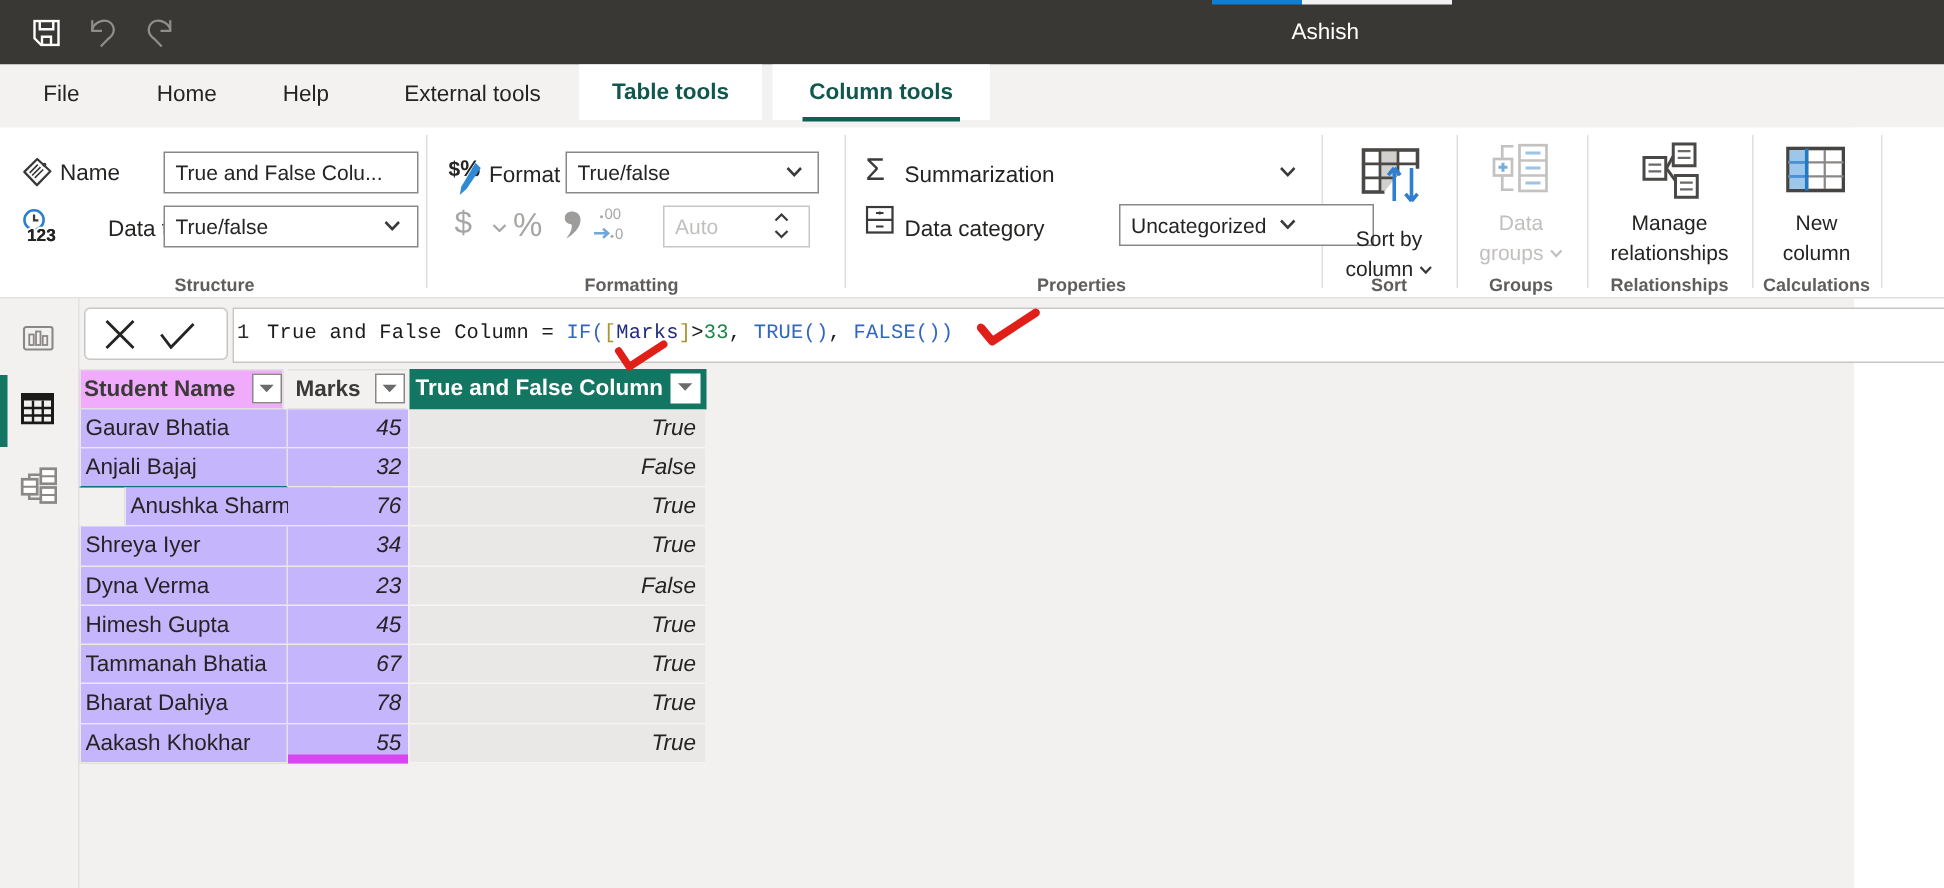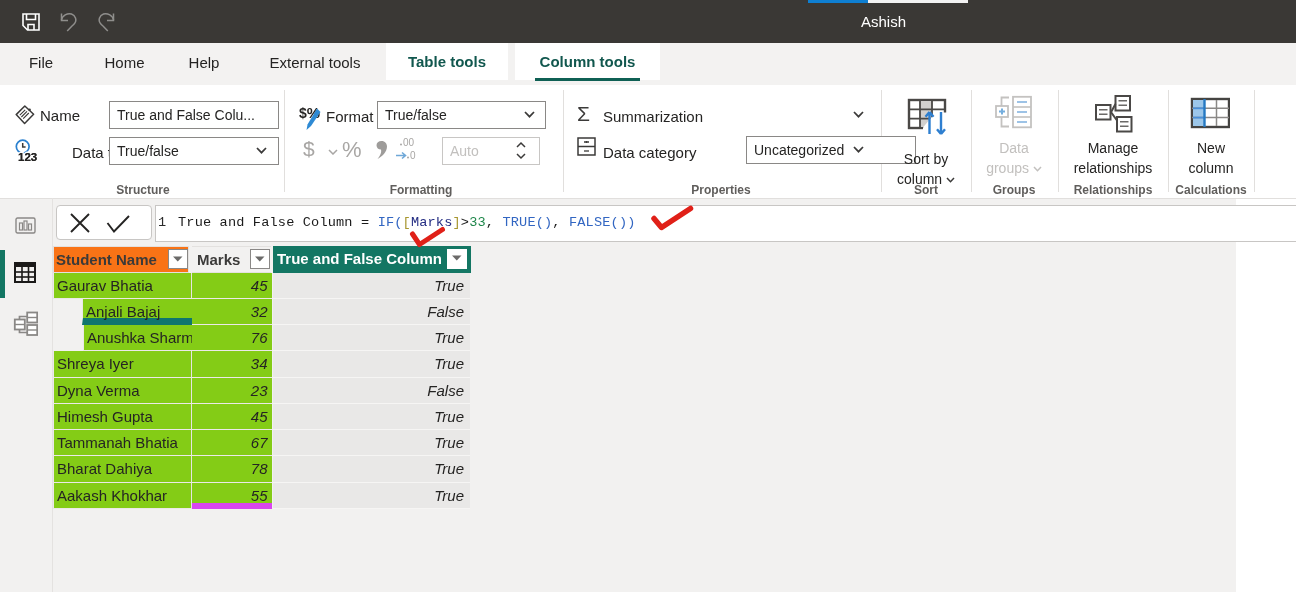--- a/index.html
+++ b/index.html
@@ -25,21 +25,21 @@
   .bigbtn{position:absolute;text-align:center;font-size:14px;color:#252423;line-height:20px;}
   
   #fbar-box1{left:56px;top:205px;width:94px;height:33px;background:#fff;border:1px solid #c8c6c4;border-radius:4px;}
   #fbar-box2{left:155px;top:205px;width:1141px;height:35px;background:#fff;border:1px solid #c8c6c4;}
   .fmono{position:absolute;top:205px;height:35px;line-height:35px;font-family:"Liberation Mono",monospace;font-size:13.6px;letter-spacing:0.16px;white-space:pre;}
   
   #sidebar-line{left:52px;top:198px;width:1px;height:394px;background:#e4e2e0;}
   #sel-bar{left:0;top:250px;width:5px;height:48px;background:#137663;}
   
   .th{position:absolute;top:246px;height:26.5px;box-sizing:border-box;font-weight:bold;font-size:15px;color:#3b3a39;line-height:26.5px;}
-  .cell{position:absolute;height:26.25px;line-height:26.25px;font-size:15px;color:#252423;box-sizing:border-box;background:#84cc16;}
+  .cell{position:absolute;height:26.25px;line-height:26.25px;font-size:15px;color:#252423;box-sizing:border-box;background:#c4b5fd;}
   .c3{background:#e9e8e7;font-style:italic;text-align:right;padding-right:5.5px;}
   .c2{font-style:italic;text-align:right;padding-right:4.5px;}
   .ddbtn{position:absolute;width:19.5px;height:19.5px;background:#fff;border:1px solid #8a8886;box-sizing:border-box;}
   .ddbtn svg{display:block;margin:6px auto 0;}
 </style>
 </head>
 <body>
 <div id="app">
 
   <div class="abs" id="titlebar"></div>
@@ -238,21 +238,21 @@
     <path d="M6.5 9 V5.5 H15" fill="none" stroke="#8a8886" stroke-width="1.7"></path>
     <path d="M6.5 18 V21.5 H15" fill="none" stroke="#8a8886" stroke-width="1.7"></path>
     <rect x="1.8" y="8.5" width="10" height="10" fill="#fff" stroke="#8a8886" stroke-width="1.8"></rect>
     <line x1="1.8" y1="13.5" x2="11.8" y2="13.5" stroke="#8a8886" stroke-width="1.4"></line>
     <rect x="14.2" y="1.5" width="10" height="10" fill="#fff" stroke="#8a8886" stroke-width="1.8"></rect>
     <line x1="14.2" y1="6.5" x2="24.2" y2="6.5" stroke="#8a8886" stroke-width="1.4"></line>
     <rect x="14.2" y="14" width="10" height="10" fill="#fff" stroke="#8a8886" stroke-width="1.8"></rect>
     <line x1="14.2" y1="19" x2="24.2" y2="19" stroke="#8a8886" stroke-width="1.4"></line>
   </svg>
 
-  <div class="th" style="left:53px;width:135.5px;background:#f97316;border:1px solid #e3e1df;padding-left:2px;">Student Name</div>
+  <div class="th" style="left:53px;width:135.5px;background:#f0abfc;border:1px solid #e3e1df;padding-left:2px;">Student Name</div>
   <div class="th" style="left:192px;width:79px;background:#f2f1f0;border-top:1px solid #e3e1df;border-bottom:1px solid #e3e1df;padding-left:5px;">Marks</div>
   <div class="th" style="left:272.5px;width:198.5px;background:#137663;color:#fff;padding-left:4.5px;">True and False Column</div>
   <div class="ddbtn" style="left:168px;top:249px;">
       <svg width="10" height="6" viewBox="0 0 10 6">
         <polygon points="0,0.5 9.5,0.5 4.75,5.5" fill="#6b6a69"></polygon>
       </svg>
     </div>
   <div class="ddbtn" style="left:250px;top:249px;">
       <svg width="10" height="6" viewBox="0 0 10 6">
         <polygon points="0,0.5 9.5,0.5 4.75,5.5" fill="#6b6a69"></polygon>
@@ -260,21 +260,21 @@
     </div>
   <div class="ddbtn" style="left:447px;top:249px;border:none;width:19.5px;height:19.5px;">
       <svg width="10" height="6" viewBox="0 0 10 6">
         <polygon points="0,0.5 9.5,0.5 4.75,5.5" fill="#6b6a69"></polygon>
       </svg>
     </div>
 
   <div class="cell" style="left:53px;top:272.5px;width:138.5px;padding-left:3px;border-bottom:1px solid #ebe9e7;border-left:1px solid #ebe9e7;border-right:1px solid #e6e4e2;">Gaurav Bhatia</div>
     <div class="cell c2" style="left:192px;top:272.5px;width:80px;border-bottom:1px solid #ebe9e7;">45</div>
     <div class="cell c3" style="left:272.5px;top:272.5px;width:197px;border-bottom:1px solid #f6f5f4;">True</div>
-    <div class="cell" style="left:53px;top:298.75px;width:138.5px;padding-left:3px;border-bottom:7px solid #0f766e;border-left:1px solid #ebe9e7;border-right:1px solid #e6e4e2;margin-left:29px;">Anjali Bajaj</div>
+    <div class="cell" style="left:53px;top:298.75px;width:138.5px;padding-left:3px;border-bottom:1px solid #0f766e;border-left:1px solid #ebe9e7;border-right:1px solid #e6e4e2;">Anjali Bajaj</div>
     <div class="cell c2" style="left:192px;top:298.75px;width:80px;border-bottom:1px solid #ebe9e7;">32</div>
     <div class="cell c3" style="left:272.5px;top:298.75px;width:197px;border-bottom:1px solid #f6f5f4;">False</div>
     <div class="cell" style="left:53px;top:325px;width:138.5px;padding-left:3px;border-bottom:1px solid #ebe9e7;border-left:1px solid #ebe9e7;border-right:1px solid #e6e4e2;margin-left:30px;">Anushka Sharma</div>
     <div class="cell c2" style="left:192px;top:325px;width:80px;border-bottom:1px solid #ebe9e7;">76</div>
     <div class="cell c3" style="left:272.5px;top:325px;width:197px;border-bottom:1px solid #f6f5f4;">True</div>
     <div class="cell" style="left:53px;top:351.25px;width:138.5px;padding-left:3px;border-bottom:1px solid #ebe9e7;border-left:1px solid #ebe9e7;border-right:1px solid #e6e4e2;">Shreya Iyer</div>
     <div class="cell c2" style="left:192px;top:351.25px;width:80px;border-bottom:1px solid #ebe9e7;">34</div>
     <div class="cell c3" style="left:272.5px;top:351.25px;width:197px;border-bottom:1px solid #f6f5f4;">True</div>
     <div class="cell" style="left:53px;top:377.5px;width:138.5px;padding-left:3px;border-bottom:1px solid #ebe9e7;border-left:1px solid #ebe9e7;border-right:1px solid #e6e4e2;">Dyna Verma</div>
     <div class="cell c2" style="left:192px;top:377.5px;width:80px;border-bottom:1px solid #ebe9e7;">23</div>

